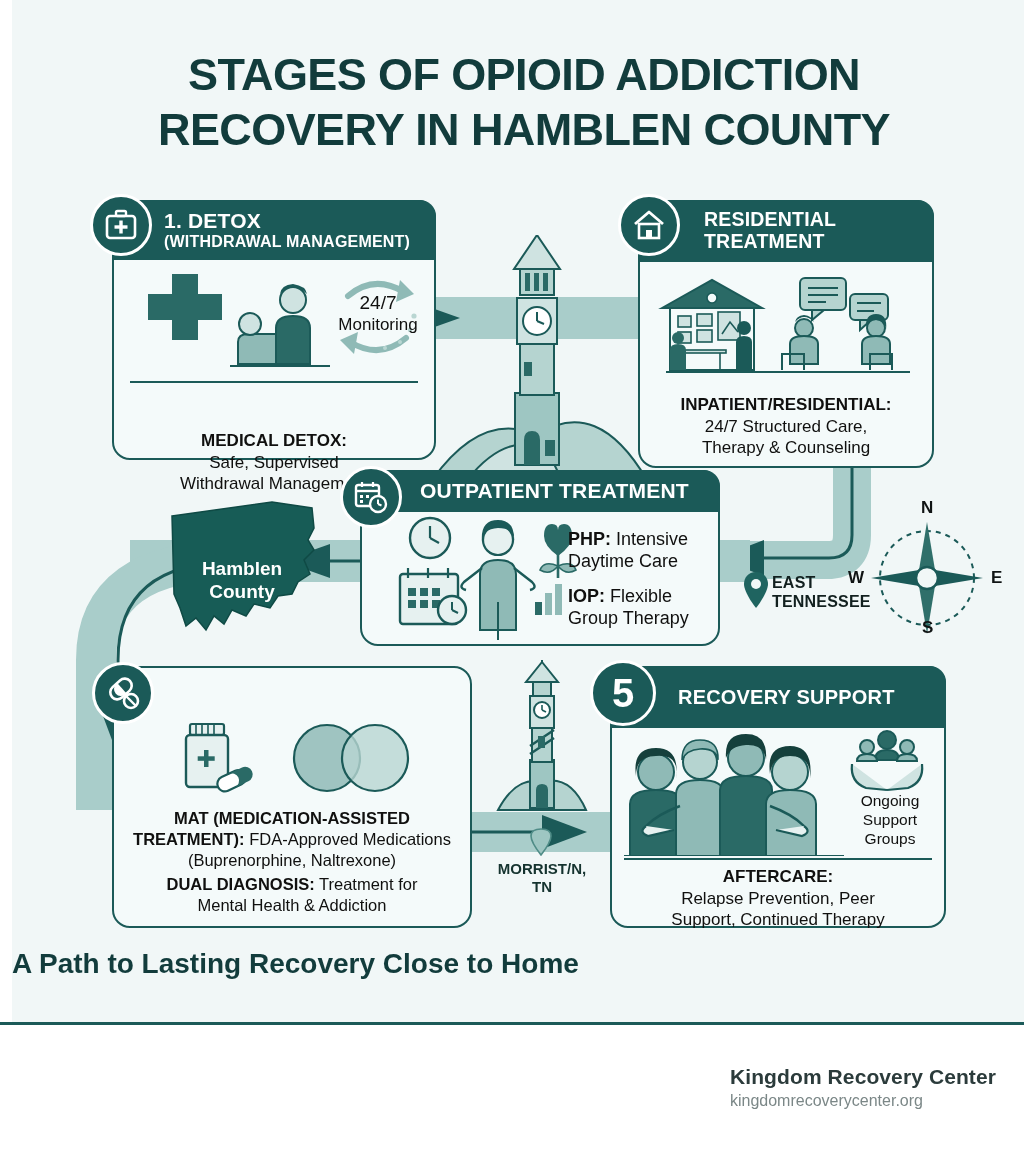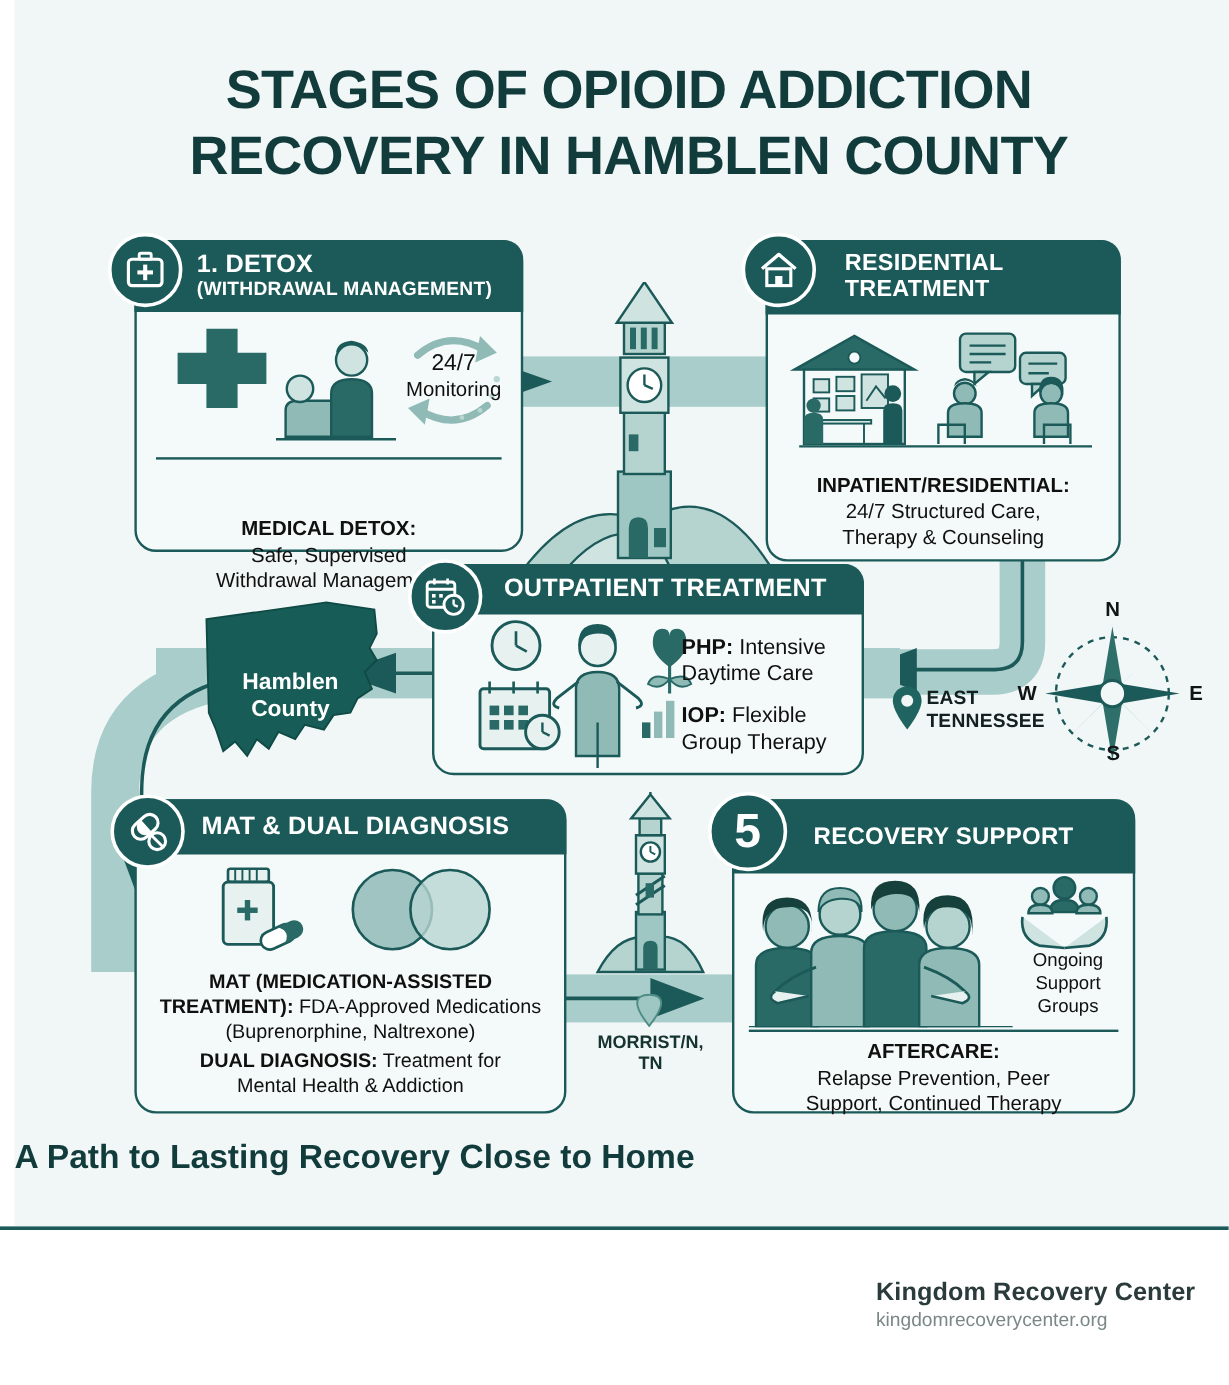--- a/index.html
+++ b/index.html
@@ -413,23 +413,20 @@
 
     <svg class="art" style="left:518px;top:828px;width:22px;height:28px;" viewBox="0 0 22 28">
       <path d="M11 27 C4 18 1 12 1 8 C1 3 5 1 11 1 C17 1 21 3 21 8 C21 12 18 18 11 27 Z" fill="#9ec6c2" stroke="#4f8c87" stroke-width="1.6"></path>
     </svg>
     <div class="mono-lab" style="left:460px;top:860px;width:140px;">
       <div>MORRIST/N,</div>
       <div>TN</div>
     </div>
 
     <div class="card" style="left:100px;top:666px;width:360px;height:262px;"></div>
-    <div class="card-head" style="left:100px;top:666px;width:360px;height:46px;padding-left:56px;">
-      <div class="card-head-text" style="font-size:21px;">MAT &amp; DUAL DIAGNOSIS</div>
-    </div>
     <div class="badge" style="left:80px;top:662px;width:62px;height:62px;">
       <svg width="36" height="36" viewBox="0 0 36 36">
         <g transform="rotate(-42 16 14)">
           <rect x="4" y="7" width="24" height="14" rx="7" fill="none" stroke="#ffffff" stroke-width="2.6"></rect>
           <line x1="16" y1="7" x2="16" y2="21" stroke="#ffffff" stroke-width="2.4"></line>
           <path d="M16 7 A7 7 0 0 0 16 21 Z" fill="#ffffff"></path>
         </g>
         <circle cx="26" cy="26" r="7" fill="none" stroke="#ffffff" stroke-width="2.6"></circle>
         <line x1="21.5" y1="21.5" x2="30.5" y2="30.5" stroke="#ffffff" stroke-width="2.4"></line>
       </svg>

